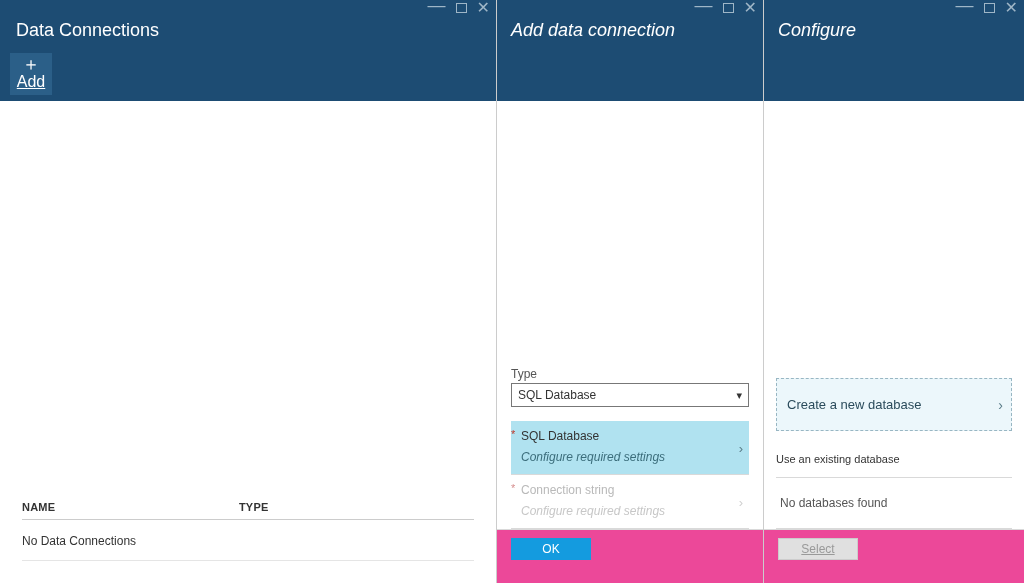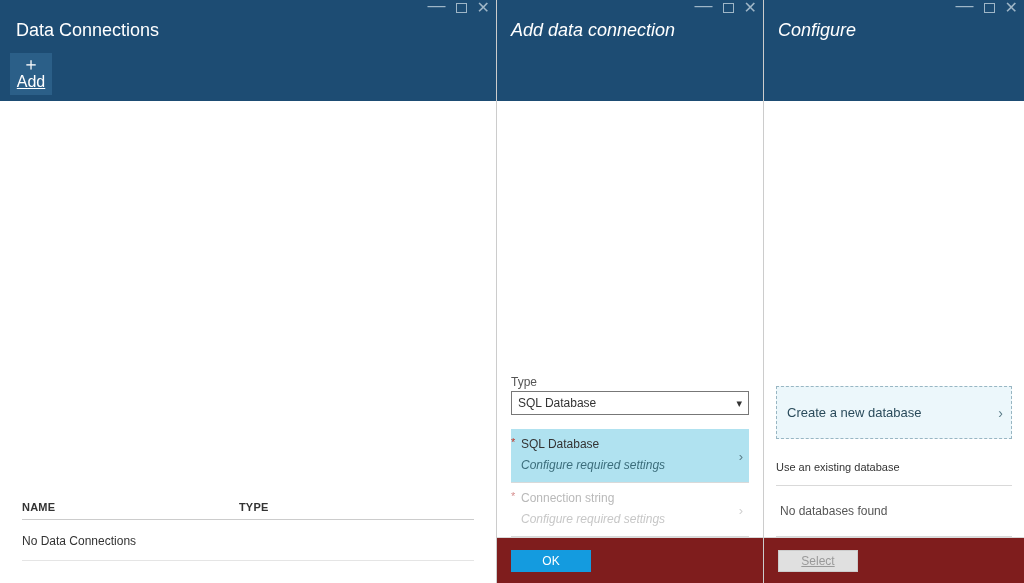--- a/index.html
+++ b/index.html
@@ -205,23 +205,22 @@
       color: #555;
       padding: 0 4px 18px 4px;
       border-bottom: 1px solid #d9d9d9;
     }
 
     
     .blade-footer {
       border-top: 1px solid #d9d9d9;
       padding: 8px 14px;
       display: flex;
-      align-items: center;
-      height: 46px;
-      background: #7f1d1d;
+      height: 54px;
+      background: #ec4899;
     }
     .btn {
       min-width: 80px;
       height: 22px;
       display: inline-flex;
       align-items: center;
       justify-content: center;
       font-size: 12px;
       cursor: pointer;
       border: none;

